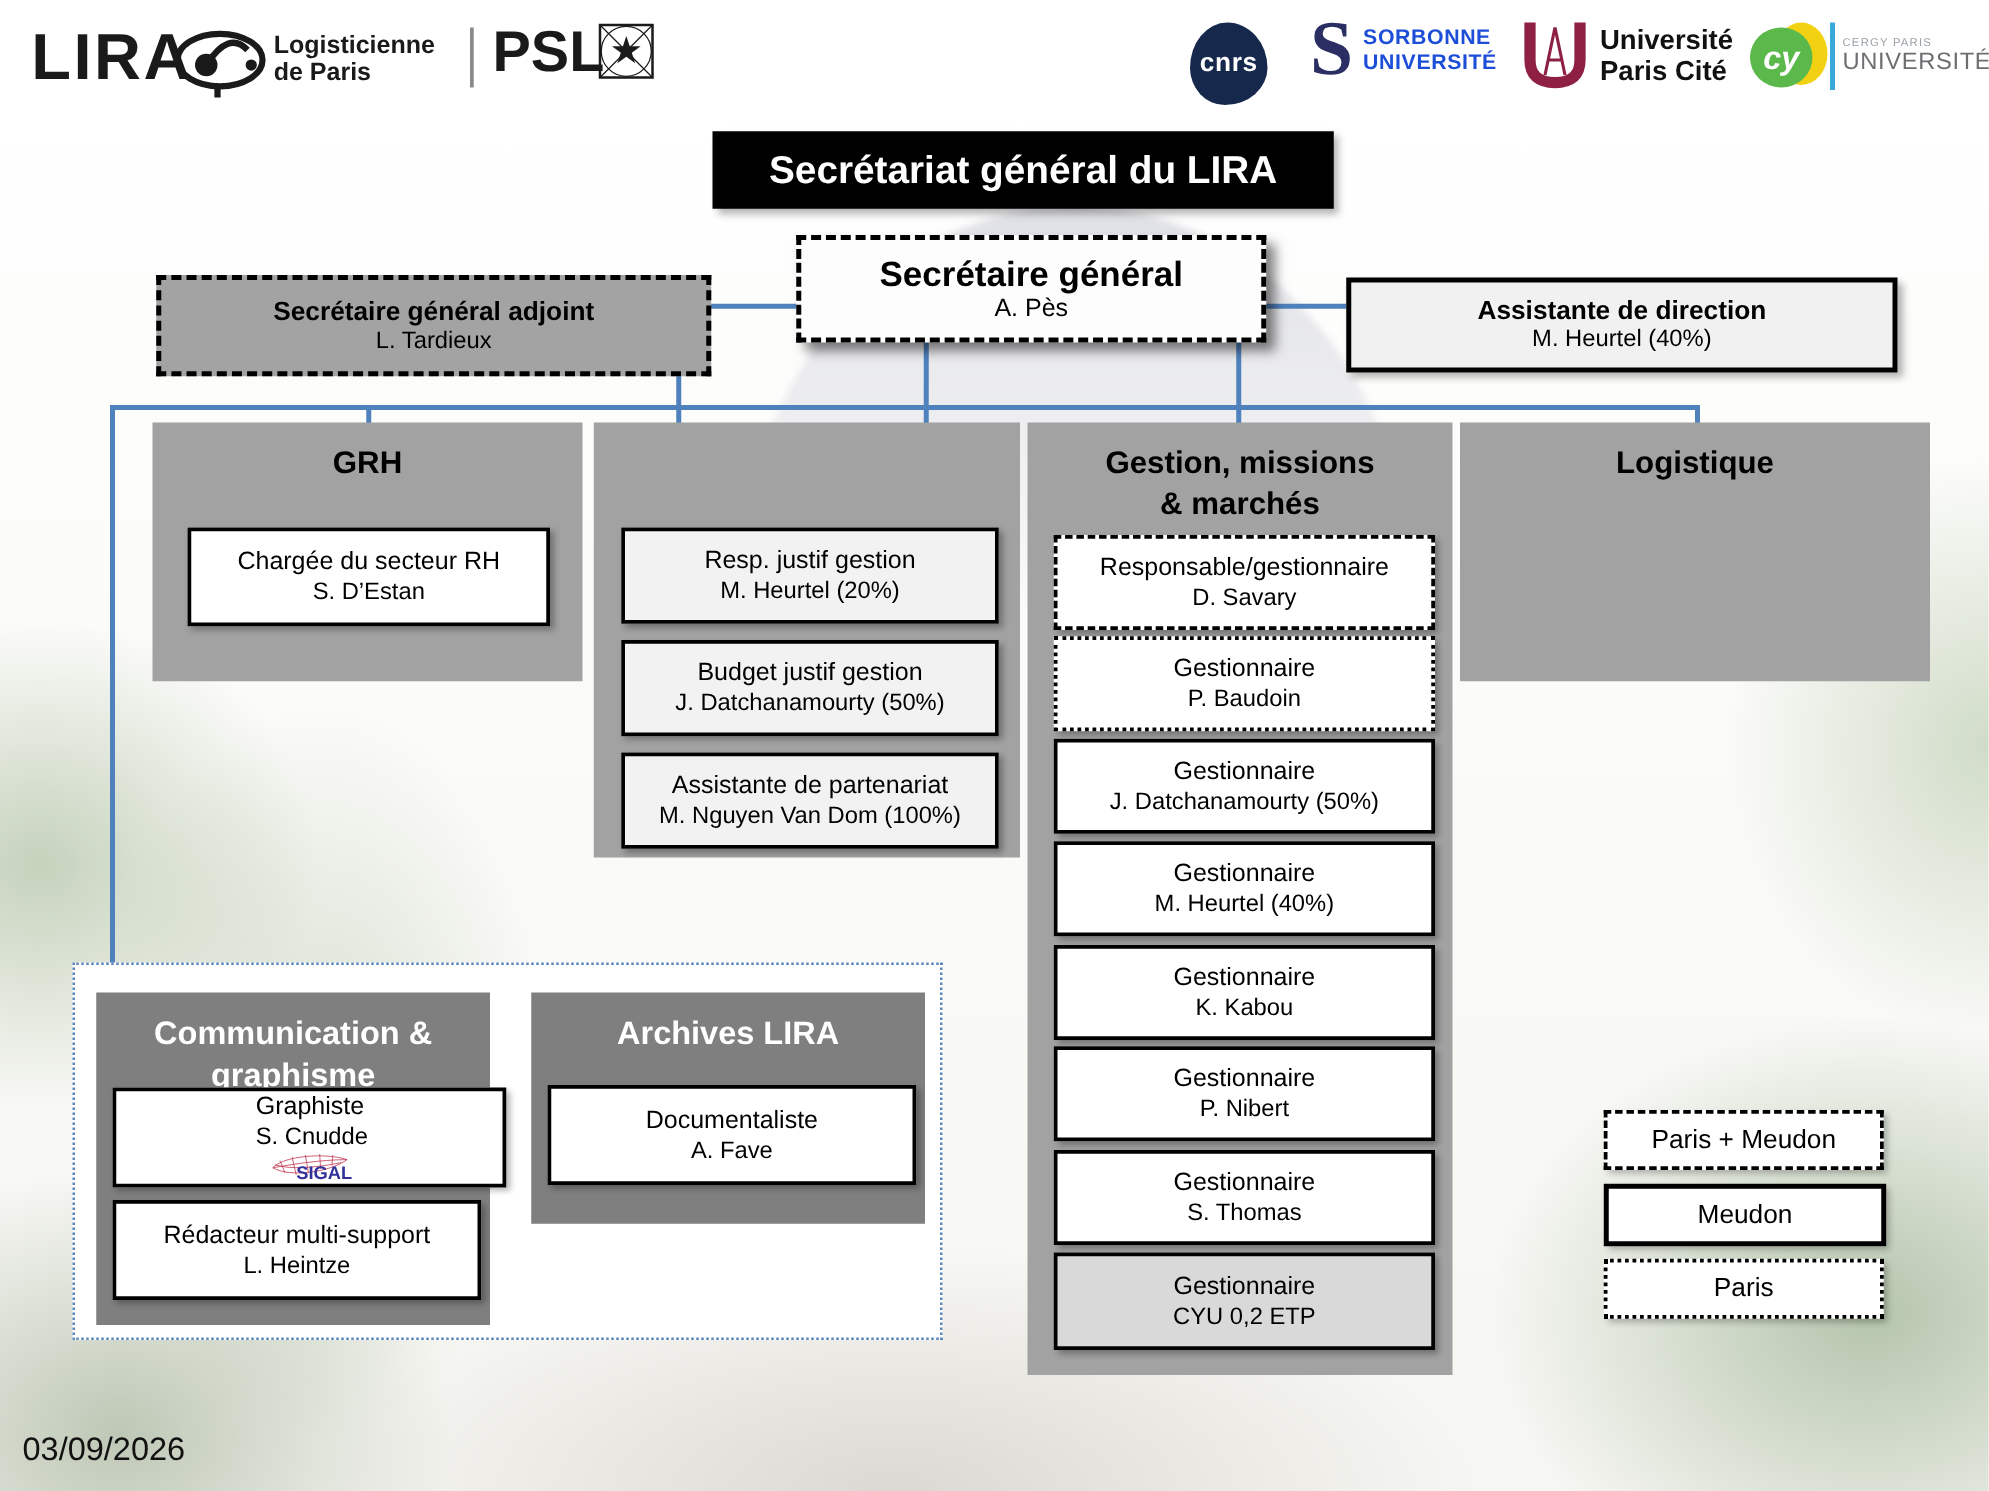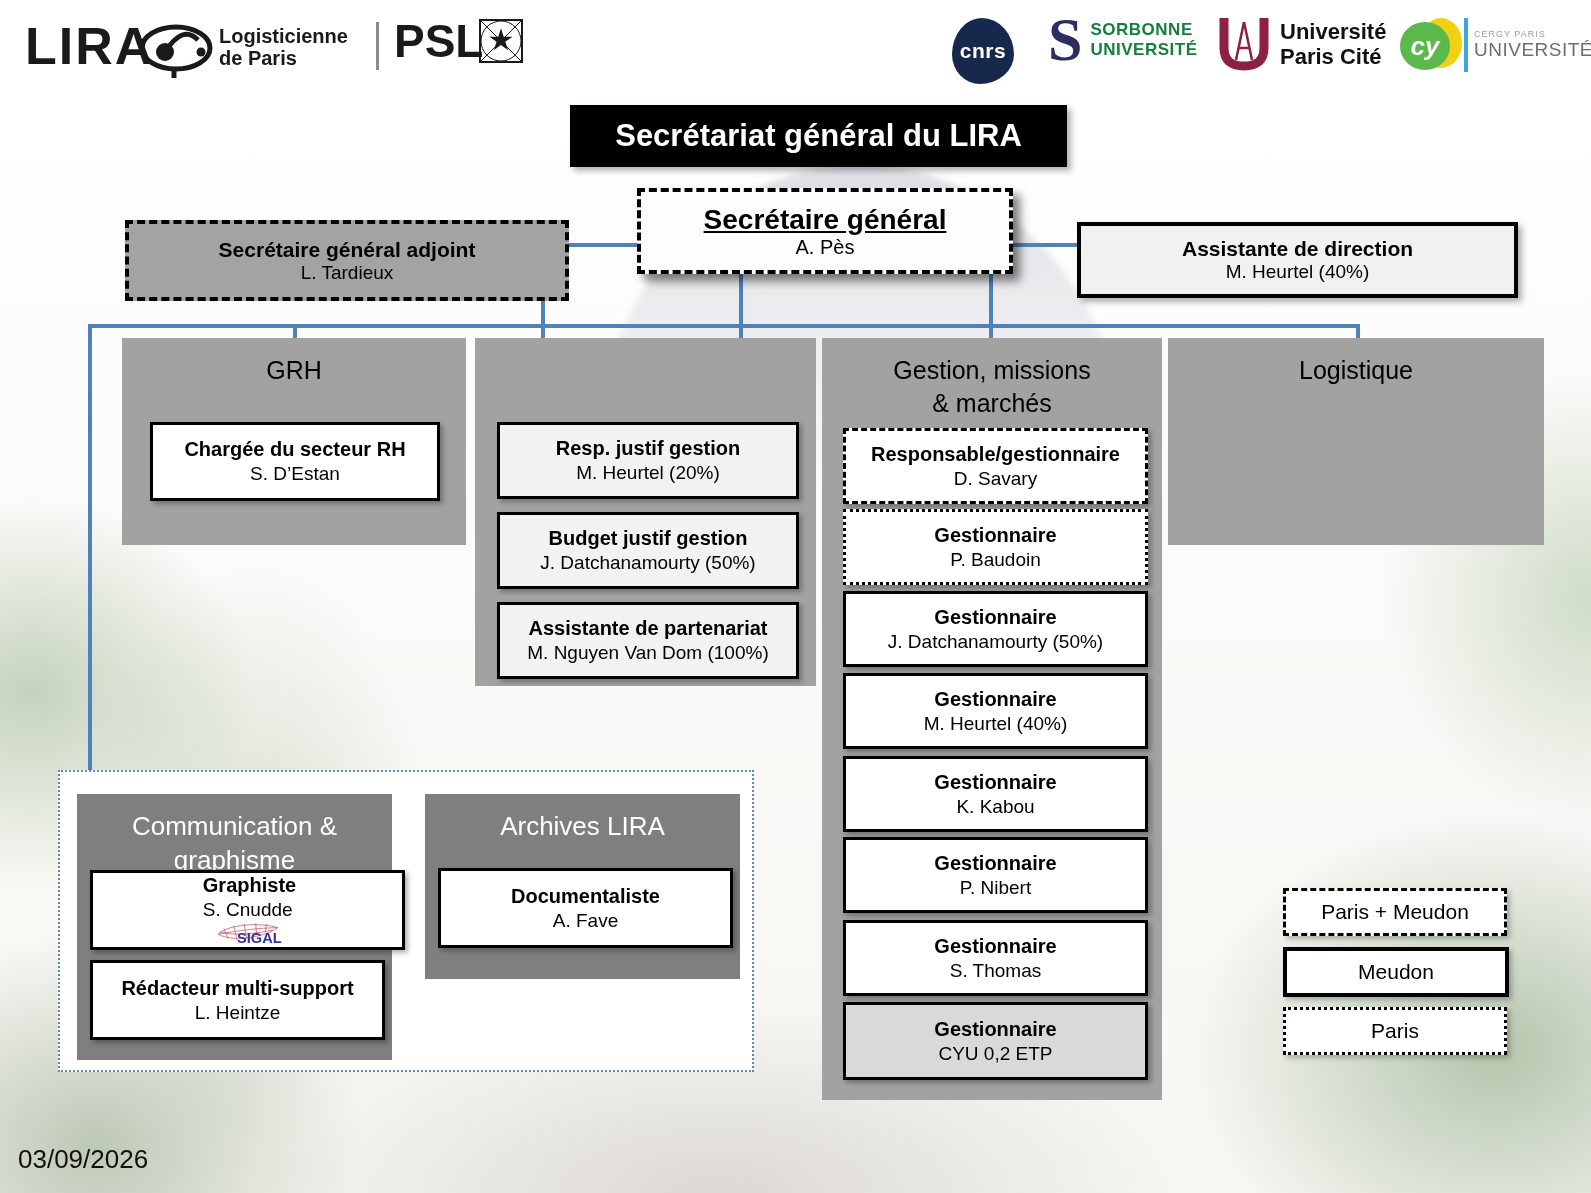--- a/index.html
+++ b/index.html
@@ -36,21 +36,21 @@
   .obs-text{position:absolute;left:219px;top:25px;font-size:20px;font-weight:700;color:#1a1a1a;line-height:1.1;}
   .brand-sep{position:absolute;left:376px;top:22px;width:3px;height:48px;background:#8a8a8a;}
   .psl-word{position:absolute;left:394px;top:14px;font-size:46px;font-weight:600;color:#1a1a1a;}
   .psl-star{position:absolute;left:478px;top:18px;}
 
   .cnrs{position:absolute;left:952px;top:18px;width:62px;height:66px;background:#16294d;
         border-radius:48% 52% 55% 45% / 55% 55% 45% 45%;display:flex;align-items:center;justify-content:center;}
   .cnrs span{color:#fff;font-size:21px;font-weight:700;letter-spacing:0.5px;}
   .sorbonne{position:absolute;left:1048px;top:12px;display:flex;align-items:center;gap:8px;}
   .sorbonne .sglyph{font-family:"Liberation Serif",serif;font-size:62px;font-weight:700;color:#2b2e62;line-height:0.9;}
-  .sorbonne .stext{font-size:17px;font-weight:700;color:#15803d;line-height:1.15;letter-spacing:0.5px;}
+  .sorbonne .stext{font-size:17px;font-weight:700;color:#1d4ed8;line-height:1.15;letter-spacing:0.5px;}
   .upc{position:absolute;left:1218px;top:14px;display:flex;align-items:center;gap:10px;}
   .upc .utext{font-size:22px;font-weight:700;color:#111;line-height:1.15;}
   .cy{position:absolute;left:1400px;top:14px;display:flex;align-items:center;}
   .cy .bubble{position:relative;width:62px;height:62px;}
   .cy .yellow{position:absolute;left:20px;top:4px;width:42px;height:50px;background:#f2d113;border-radius:50%;}
   .cy .green{position:absolute;left:0;top:8px;width:50px;height:48px;background:#5bb94c;border-radius:50%;
              display:flex;align-items:center;justify-content:center;color:#fff;font-weight:700;font-style:italic;font-size:26px;}
   .cy .bar{width:4px;height:54px;background:#39a9dc;margin:0 6px 0 2px;}
   .cy .ctext .small{font-size:9px;color:#9aa0a6;letter-spacing:1px;}
   .cy .ctext .big{font-size:19px;color:#6d6e71;letter-spacing:0.5px;}
@@ -63,36 +63,36 @@
   }
 
   
   .line{position:absolute;background:#4f81bd;z-index:1;}
 
   
   .topbox{position:absolute;z-index:3;text-align:center;display:flex;flex-direction:column;justify-content:center;}
   .topbox .role{font-weight:700;}
   .sg-box{left:637px;top:188px;width:368px;height:78px;background:#fdfdfd;border:4px dashed #000;
           box-shadow:7px 7px 9px rgba(0,0,0,0.5);}
-  .sg-box .role{font-size:28px;text-decoration:underline;}
+  .sg-box .role{font-size:28px;}
   .sg-box .pname{font-size:20px;}
   .adjoint-box{left:125px;top:220px;width:436px;height:73px;background:#a3a3a3;border:4px dashed #000;}
   .adjoint-box .role{font-size:21px;}
   .adjoint-box .pname{font-size:19px;}
   .assist-box{left:1077px;top:222px;width:433px;height:68px;background:#f1f1f1;border:4px solid #000;
               box-shadow:4px 4px 6px rgba(0,0,0,0.3);}
   .assist-box .role{font-size:21px;}
   .assist-box .pname{font-size:19px;}
 
   
   .panel{position:absolute;background:#a2a2a2;z-index:2;}
-  .panel-title{text-align:center;font-size:25px;font-weight:400;color:#000;padding-top:16px;line-height:1.3;}
+  .panel-title{text-align:center;font-size:25px;font-weight:700;color:#000;padding-top:16px;line-height:1.3;}
   .jobbox{position:absolute;background:#fff;border:3px solid #000;text-align:center;
           display:flex;flex-direction:column;justify-content:center;box-shadow:3px 3px 5px rgba(0,0,0,0.3);}
-  .jobbox .role{font-size:20px;font-weight:700;line-height:1.25;}
+  .jobbox .role{font-size:20px;font-weight:400;line-height:1.25;}
   .jobbox .pname{font-size:19px;line-height:1.25;}
   .jobbox.lightbg{background:#f2f2f2;}
   .jobbox.graybg{background:#d9d9d9;}
   .jobbox.dashedb{border:3px dashed #000;}
   .jobbox.dottedb{border:3px dotted #000;}
 
   
   .bottom-container{position:absolute;left:58px;top:770px;width:692px;height:298px;
                     background:#fff;border:2px dotted #5b87c0;z-index:2;}
   .darkpanel{position:absolute;background:#7f7f7f;}

